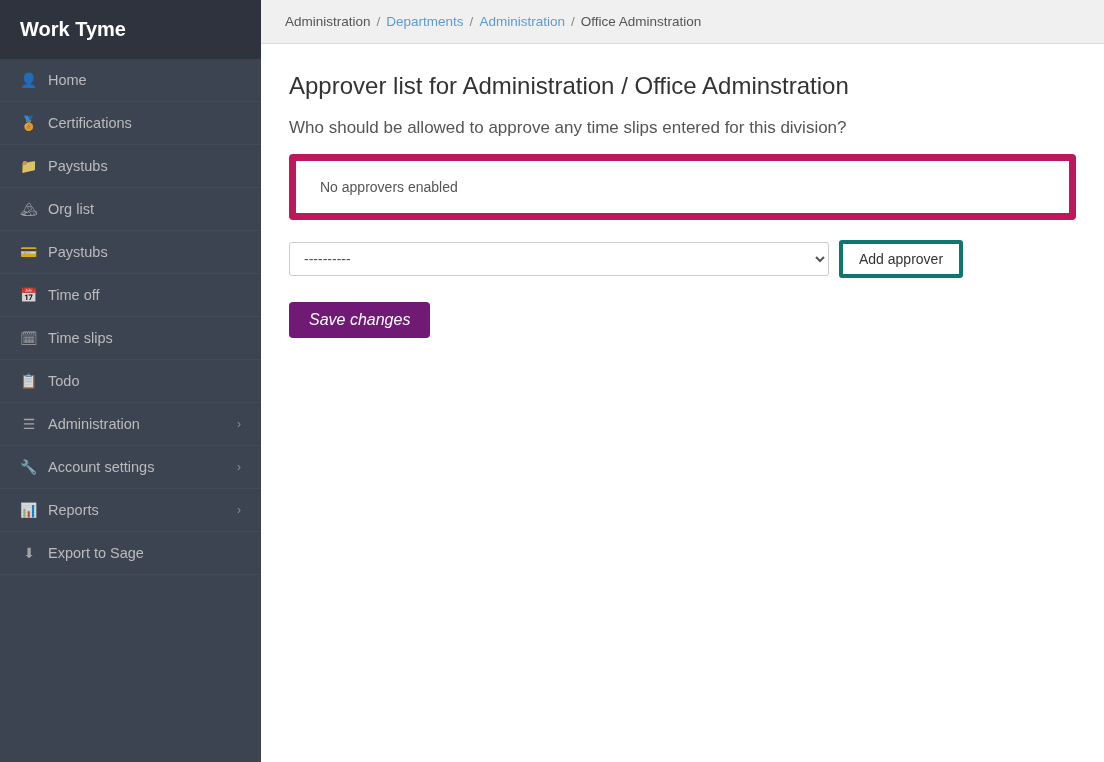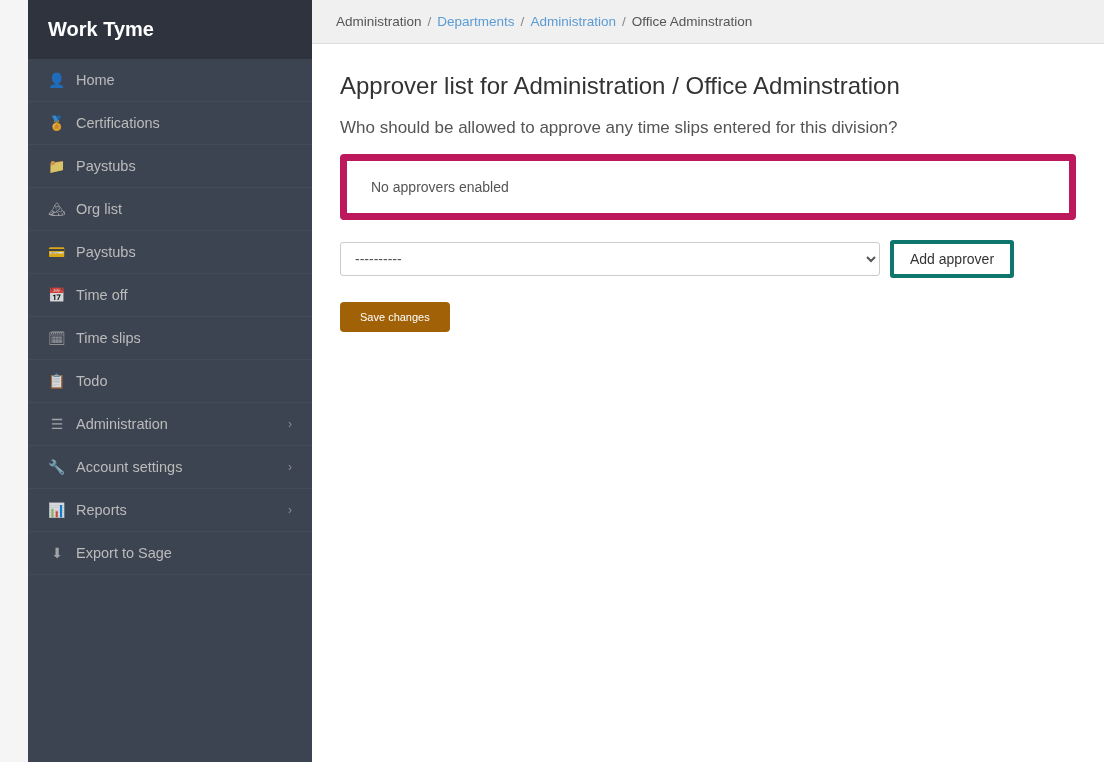--- a/index.html
+++ b/index.html
@@ -1,28 +1,27 @@
 <!DOCTYPE html>
 <html><head>
   <meta charset="utf-8">
   <style>
     * { margin: 0; padding: 0; box-sizing: border-box; }
     body { font-family: -apple-system, BlinkMacSystemFont, 'Segoe UI', sans-serif; display: flex; height: 762px; width: 1104px; overflow: hidden; background: #f5f5f5; }
 
     
     .sidebar {
-      width: 284px;
+      width: 261px;
       background: #3d4451;
       color: #ccc;
       display: flex;
       flex-direction: column;
       flex-shrink: 0;
       height: 100%;
       overflow-y: auto;
-      margin-left: 28px;
     }
     .sidebar-logo {
       padding: 18px 20px;
       font-size: 20px;
       font-weight: bold;
       color: #fff;
       background: #2e333e;
     }
     .sidebar-item {
       display: flex;
@@ -114,26 +113,27 @@
       border: 4px solid #0f766e;
       border-radius: 3px;
       font-size: 14px;
       color: #333;
       cursor: pointer;
     }
 
     
     .save-btn {
       padding: 9px 20px;
-      background: #a16207;
+      background: #701a75;
       color: #fff;
       border: none;
       border-radius: 4px;
-      font-size: 11px;
-      cursor: pointer;
+      font-size: 16px;
+      cursor: pointer;
+      font-style: italic;
     }
   </style>
 </head>
 <body>
 
 <nav class="sidebar">
   <div class="sidebar-logo">Work Tyme</div>
 
   <div class="sidebar-item">
     <span class="item-left">

